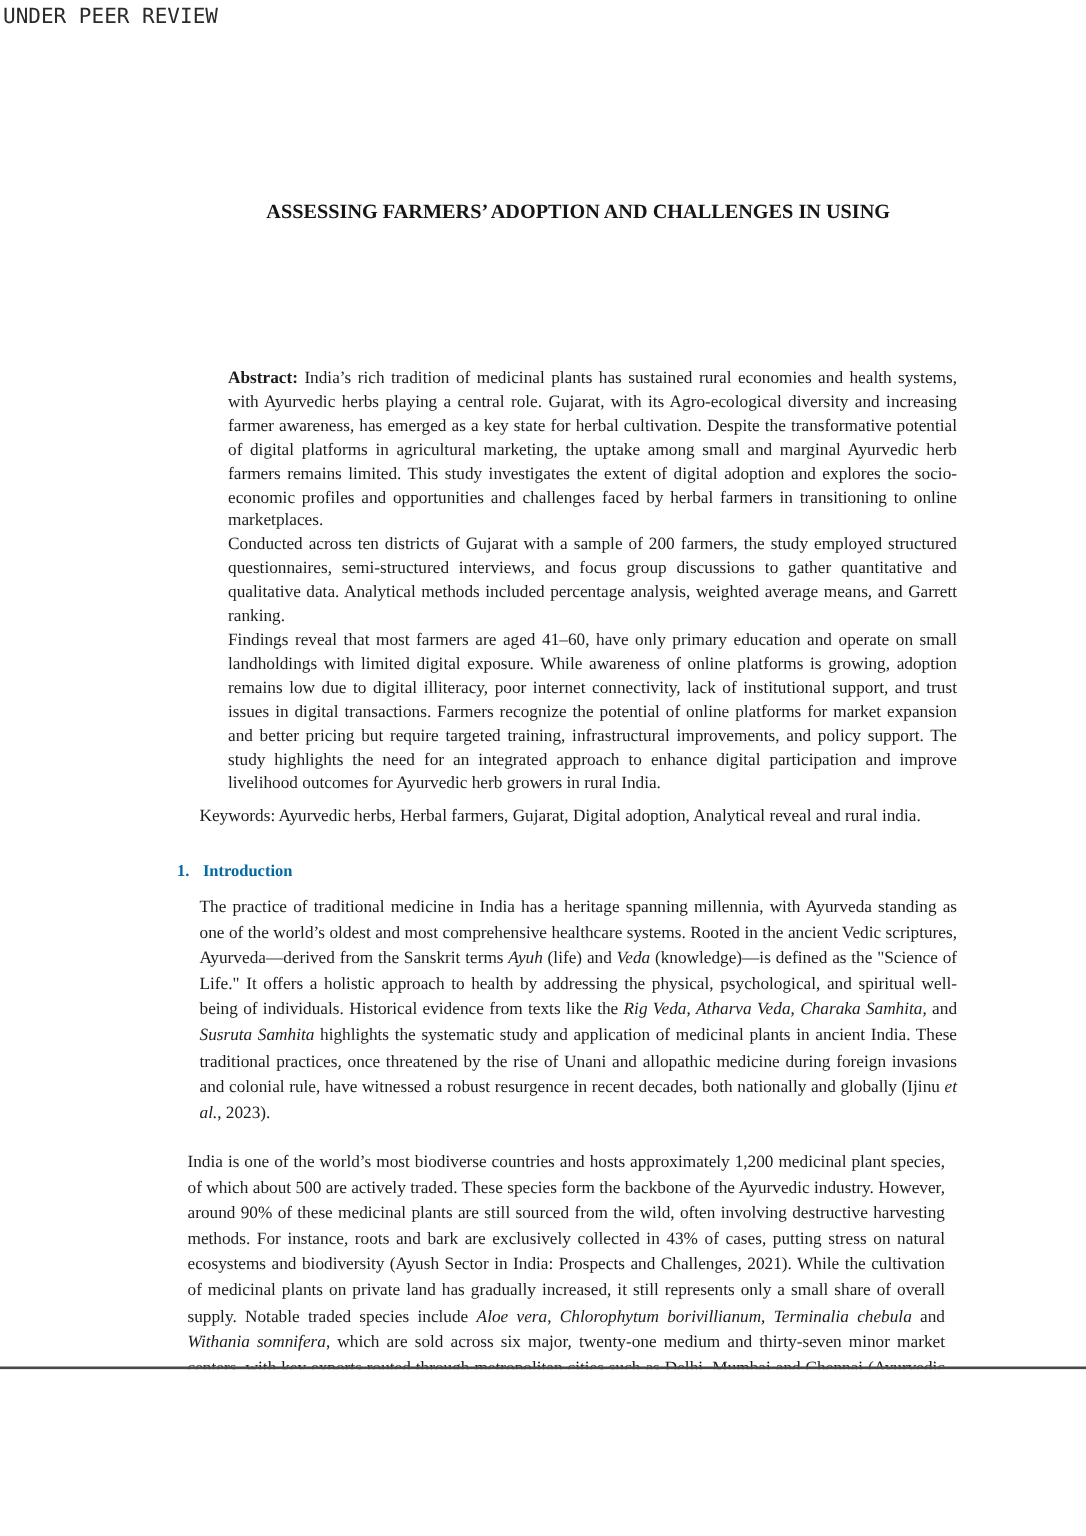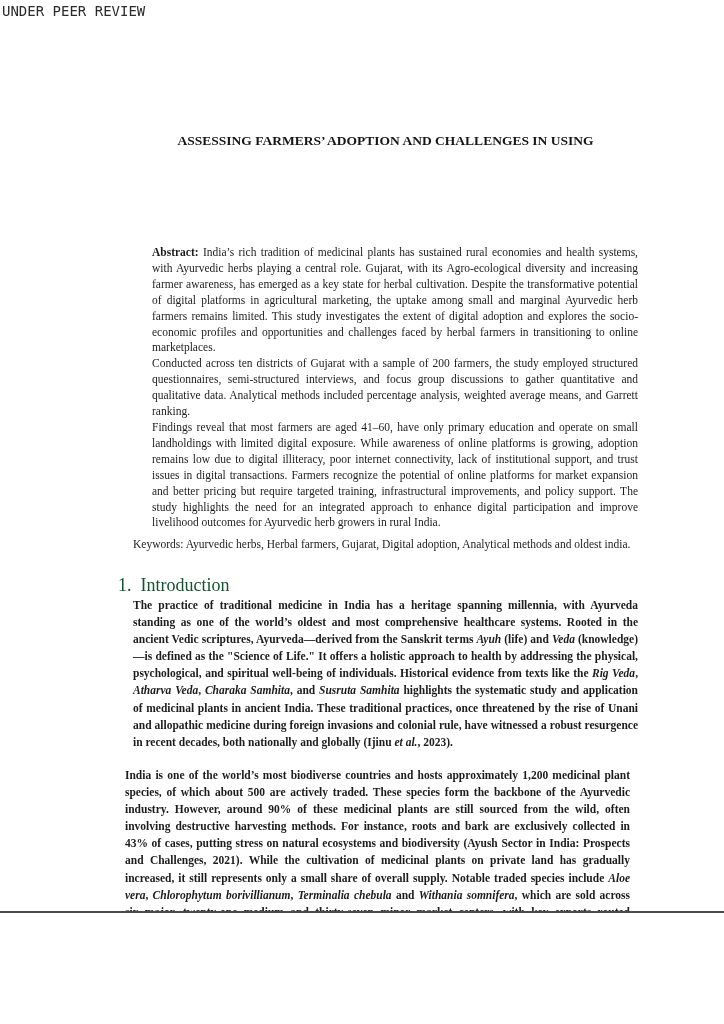--- a/index.html
+++ b/index.html
@@ -50,26 +50,26 @@
     position: absolute;
     top: 536px;
     left: 133px;
     width: 505px;
     line-height: 16px;
   }
   .section-heading {
     position: absolute;
     top: 575px;
     left: 118px;
-    font-size: 18px;
-    font-weight: normal;
-    color: #14532d;
+    font-size: 11px;
+    font-weight: bold;
+    color: #0369a1;
   }
   .section-heading .sec-num { margin-right: 9px; }
-  .body-para { line-height: 17.1px; font-weight: bold; }
+  .body-para { line-height: 17.1px; }
   .body-para.p1 { position: absolute; top: 597px; left: 133px; width: 505px; }
   .body-para.p2 { position: absolute; top: 767px; left: 125px; width: 505px; }
   .page-number {
     position: absolute;
     top: 944px;
     left: 622px;
     font-size: 12px;
     color: #3a3a3a;
   }
   .scan-edge {
@@ -91,21 +91,21 @@
   <h1 class="title">
     <span class="title-line">ASSESSING FARMERS’ ADOPTION AND CHALLENGES IN USING</span>
   </h1>
 
   <div class="abstract-block">
     <p class="para"><span style="font-weight: bold;">Abstract:</span><span> India’s rich tradition of medicinal plants has sustained rural economies and health systems, with Ayurvedic herbs playing a central role. Gujarat, with its Agro-ecological diversity and increasing farmer awareness, has emerged as a key state for herbal cultivation. Despite the transformative potential of digital platforms in agricultural marketing, the uptake among small and marginal Ayurvedic herb farmers remains limited. This study investigates the extent of digital adoption and explores the socio-economic profiles and opportunities and challenges faced by herbal farmers in transitioning to online marketplaces.</span></p>
     <p class="para"><span>Conducted across ten districts of Gujarat with a sample of 200 farmers, the study employed structured questionnaires, semi-structured interviews, and focus group discussions to gather quantitative and qualitative data. Analytical methods included percentage analysis, weighted average means, and Garrett ranking.</span></p>
     <p class="para"><span>Findings reveal that most farmers are aged 41–60, have only primary education and operate on small landholdings with limited digital exposure. While awareness of online platforms is growing, adoption remains low due to digital illiteracy, poor internet connectivity, lack of institutional support, and trust issues in digital transactions. Farmers recognize the potential of online platforms for market expansion and better pricing but require targeted training, infrastructural improvements, and policy support. The study highlights the need for an integrated approach to enhance digital participation and improve livelihood outcomes for Ayurvedic herb growers in rural India.</span></p>
   </div>
 
-  <p class="keywords"><span style="font-weight: normal;">Keywords</span><span>: Ayurvedic herbs, Herbal farmers, Gujarat, Digital adoption, Analytical methods and oldest india.</span></p>
+  <p class="keywords"><span style="font-weight: normal;">Keywords</span><span>: Ayurvedic herbs, Herbal farmers, Gujarat, Digital adoption, Analytical reveal and rural india.</span></p>
 
   <h2 class="section-heading">
     <span class="sec-num">1.</span><span>Introduction</span>
   </h2>
 
   <p class="body-para p1"><span>The practice of traditional medicine in India has a heritage spanning millennia, with Ayurveda standing as one of the world’s oldest and most comprehensive healthcare systems. Rooted in the ancient Vedic scriptures, Ayurveda—derived from the Sanskrit terms </span><span style="font-style: italic;">Ayuh</span><span> (life) and </span><span style="font-style: italic;">Veda</span><span> (knowledge)—is defined as the "Science of Life." It offers a holistic approach to health by addressing the physical, psychological, and spiritual well-being of individuals. Historical evidence from texts like the </span><span style="font-style: italic;">Rig Veda</span><span>, </span><span style="font-style: italic;">Atharva Veda</span><span>, </span><span style="font-style: italic;">Charaka Samhita</span><span>, and </span><span style="font-style: italic;">Susruta Samhita</span><span> highlights the systematic study and application of medicinal plants in ancient India. These traditional practices, once threatened by the rise of Unani and allopathic medicine during foreign invasions and colonial rule, have witnessed a robust resurgence in recent decades, both nationally and globally (Ijinu </span><span style="font-style: italic;">et al.</span><span>, 2023).</span></p>
 
   <p class="body-para p2"><span>India is one of the world’s most biodiverse countries and hosts approximately 1,200 medicinal plant species, of which about 500 are actively traded. These species form the backbone of the Ayurvedic industry. However, around 90% of these medicinal plants are still sourced from the wild, often involving destructive harvesting methods. For instance, roots and bark are exclusively collected in 43% of cases, putting stress on natural ecosystems and biodiversity (Ayush Sector in India: Prospects and Challenges, 2021). While the cultivation of medicinal plants on private land has gradually increased, it still represents only a small share of overall supply. Notable traded species include </span><span style="font-style: italic;">Aloe vera</span><span>, </span><span style="font-style: italic;">Chlorophytum borivillianum</span><span>, </span><span style="font-style: italic;">Terminalia chebula</span><span> and </span><span style="font-style: italic;">Withania somnifera</span><span>, which are sold across six major, twenty-one medium and thirty-seven minor market centers, with key exports routed through metropolitan cities such as Delhi, Mumbai and Chennai (Ayurvedic medicinal industry: Current status and sustainability,</span></p>
 
   <div class="page-number">1</div>

